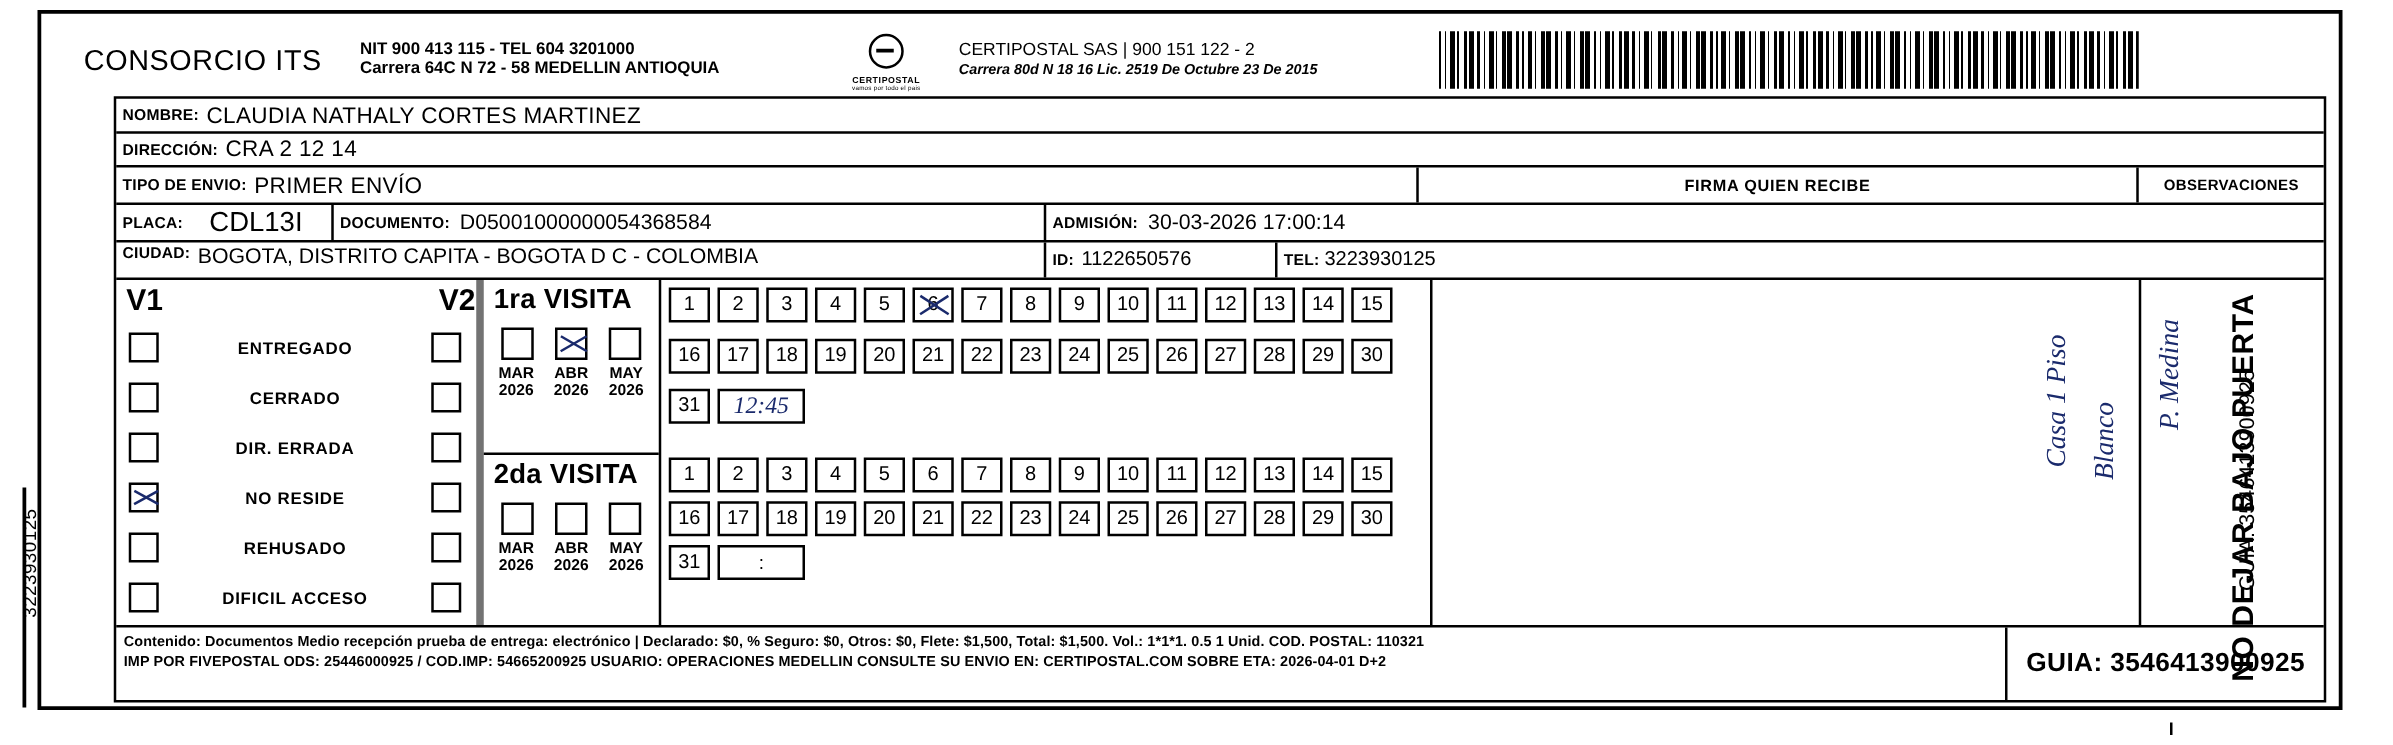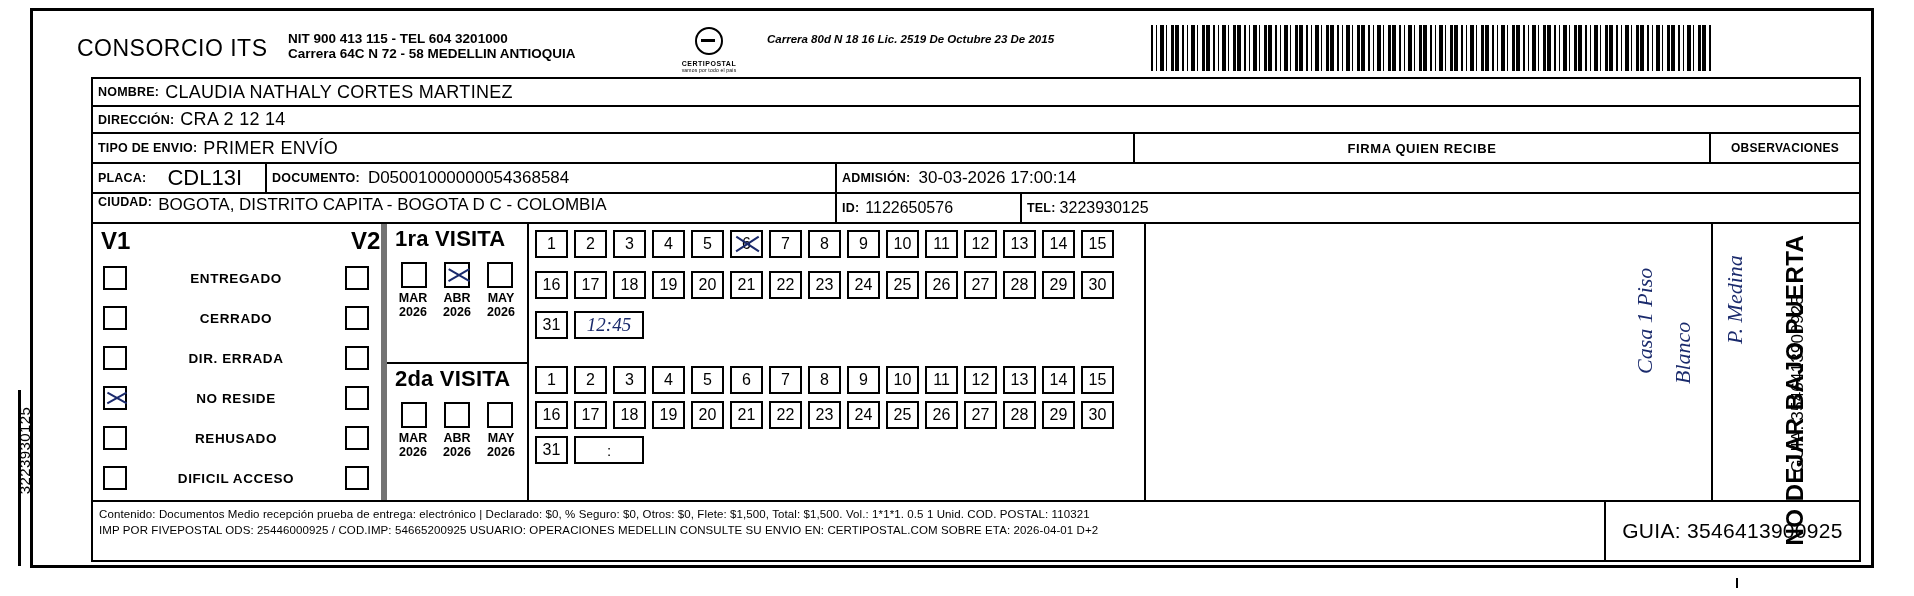--- a/index.html
+++ b/index.html
@@ -10,21 +10,21 @@
   .doc{position:absolute;left:30px;top:8px;width:1844px;height:560px;border:3px solid #000;box-sizing:border-box;background:#fff;}
 
   
   .side-strip{position:absolute;left:8px;top:390px;width:26px;height:175px;}
   .side-strip .vtext{position:absolute;left:-44px;top:52px;width:120px;text-align:center;
     transform:rotate(-90deg);font-size:15px;letter-spacing:.4px;font-family:"Liberation Sans",sans-serif;}
   .side-strip .bar{position:absolute;left:10px;top:0;width:3px;height:176px;background:#000;}
 
   
   .hdr{position:absolute;left:18px;top:12px;width:1800px;height:50px;}
-  .hdr .company{position:absolute;left:26px;top:12px;font-size:23px;letter-spacing:.5px;}
+  .hdr .company{position:absolute;left:16px;top:12px;font-size:23px;letter-spacing:.5px;}
   .hdr .nit{position:absolute;left:237px;top:8px;font-size:13.5px;line-height:15px;font-weight:bold;}
   .hdr .nit div:last-child{font-weight:bold;}
   .hdr .logo{position:absolute;left:628px;top:4px;width:60px;text-align:center;}
   .hdr .logo .ring{display:inline-block;width:24px;height:24px;border:2.5px solid #000;border-radius:50%;position:relative;}
   .hdr .logo .ring:after{content:"";position:absolute;left:4px;top:10px;width:14px;height:3px;background:#000;}
   .hdr .logo .ltxt{font-size:7px;font-weight:bold;letter-spacing:.5px;margin-top:1px;}
   .hdr .logo .ltxt2{font-size:5px;letter-spacing:.2px;}
   .hdr .certi{position:absolute;left:716px;top:8px;font-size:14px;line-height:17px;}
   .hdr .certi .l2{font-size:11.5px;font-weight:bold;font-style:italic;}
   .hdr .barcode{position:absolute;left:1100px;top:2px;width:560px;height:46px;}
@@ -111,21 +111,21 @@
   .hw.b{left:524px;top:160px;transform:rotate(-90deg);transform-origin:left top;}
   .hw.c{left:576px;top:120px;transform:rotate(-90deg);transform-origin:left top;}
 
   .obs-area{flex:0 0 148px;border-left:2px solid #000;box-sizing:border-box;position:relative;}
   .obs-area .nodejar{position:absolute;left:-118px;top:152px;width:400px;text-align:center;
     transform:rotate(-90deg);font-size:24px;font-weight:bold;letter-spacing:.5px;}
   .obs-area .guiav{position:absolute;left:-60px;top:150px;width:290px;text-align:center;
     transform:rotate(-90deg);font-size:17px;letter-spacing:.2px;}
 
   
-  .r7{height:58px;}
+  .r7{height:58px;font-weight:bold;}
   .r7 .ftxt{flex:1;padding:4px 6px;font-size:11.5px;line-height:16px;letter-spacing:.1px;}
   .r7 .fguia{flex:0 0 253px;border-left:2px solid #000;display:flex;align-items:center;justify-content:center;
     font-size:21px;letter-spacing:.3px;}
 
   
   .tick{position:absolute;background:#000;}
 </style>
 </head>
 <body>
 
@@ -143,20 +143,21 @@
       <div class="nit">
         <div>NIT 900 413 115 - TEL 604 3201000</div>
         <div>Carrera 64C N 72 - 58 MEDELLIN ANTIOQUIA</div>
       </div>
       <div class="logo">
         <div class="ring"></div>
         <div class="ltxt">CERTIPOSTAL</div>
         <div class="ltxt2">vamos por todo el pais</div>
       </div>
       <div class="certi">
+        <div>CERTIPOSTAL SAS | 900 151 122 - 2</div>
         <div class="l2">Carrera 80d N 18 16  Lic. 2519 De Octubre 23 De 2015</div>
       </div>
       <div class="barcode">
         <div class="bars"></div>
       </div>
     </div>
 
     <div class="tbl">
 
       <div class="row r-nombre">

